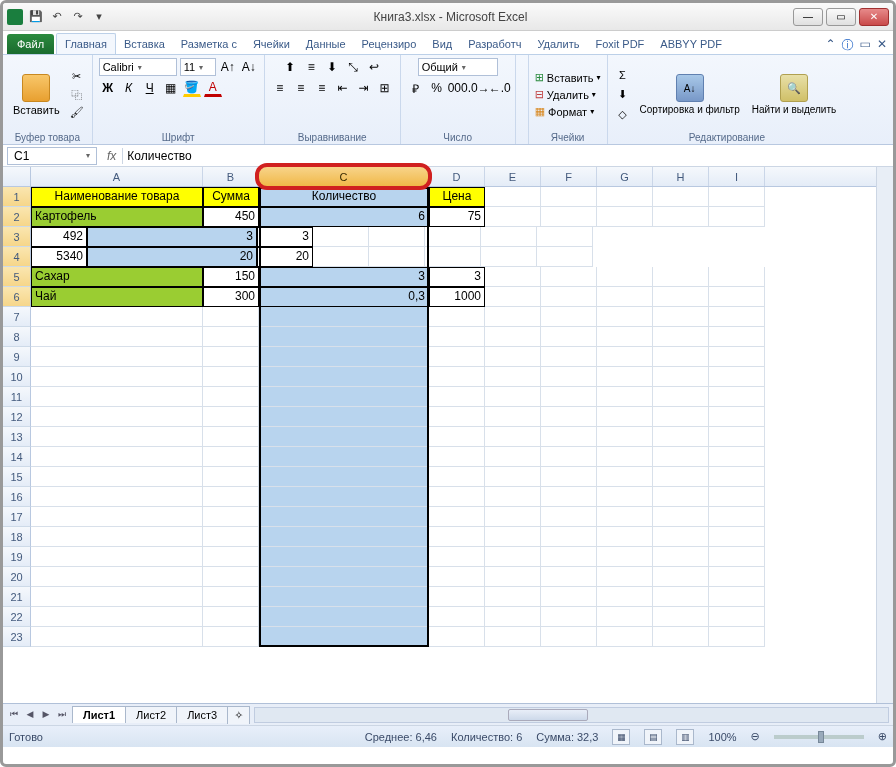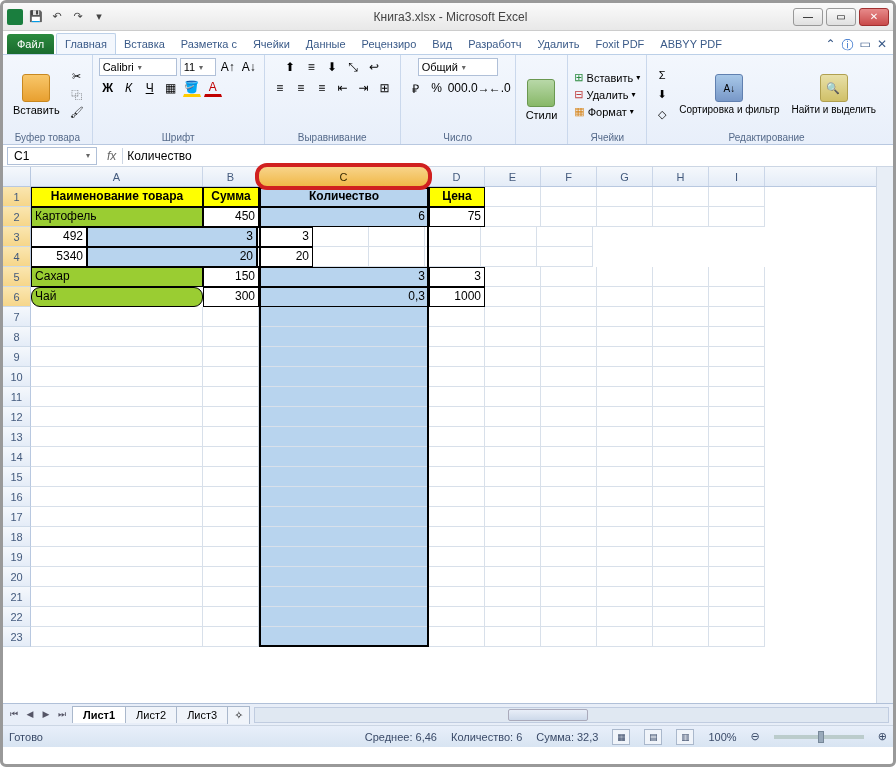--- a/index.html
+++ b/index.html
@@ -51,21 +51,21 @@
 .ch.selected { background: linear-gradient(to bottom, #f8d48a, #f0b848); color: #3a2a00; }
 .red-oval { position: absolute; top: -4px; left: -4px; right: -4px; bottom: -4px; border: 4px solid #d02020; border-radius: 12px; pointer-events: none; z-index: 10; }
 
 .gridbody { flex: 1; overflow: hidden; display: flex; }
 .rowhdrs { width: 28px; display: flex; flex-direction: column; }
 .rh { height: 20px; border-bottom: 1px solid #cddae8; border-right: 1px solid #b8c8e0; background: linear-gradient(to bottom, #f5f8fc, #e4ecf7); display: flex; align-items: center; justify-content: center; font-size: 11px; color: #435a7d; }
 .rh.hlt { background: linear-gradient(to bottom, #fae6b0, #f6d68a); }
 .cells { flex: 1; position: relative; }
 .row { display: flex; height: 20px; }
 .cell { border-right: 1px solid #d8e0ea; border-bottom: 1px solid #d8e0ea; padding: 1px 3px; font-size: 12px; overflow: hidden; white-space: nowrap; }
-.cell.hdr { background: #ffff00; font-weight: bold; text-align: center; border: 1px solid #000; }
+.cell.hdr { background: #ffff00; font-weight: normal; text-align: center; border: 1px solid #000; }
 .cell.name { background: #9acd32; border: 1px solid #000; }
 .cell.num { text-align: right; border: 1px solid #000; }
 .cell.sel { background: #b8d4ee; }
 .colC-sel { background: #b8d4ee; }
 .selrect { position: absolute; border: 2px solid #000; pointer-events: none; }
 
 
 .sheettabs { height: 22px; border-top: 1px solid #b0c0d8; display: flex; align-items: center; font-size: 11px; background: #e8eef8; }
 .sheettabs .nav { display: flex; gap: 2px; padding: 0 4px; }
 .sheettabs .nav span { width: 14px; text-align: center; font-size: 9px; color: #556; }
@@ -197,26 +197,20 @@
         <div class="fmtbtn">%</div>
         <div class="fmtbtn">000</div>
         <div class="fmtbtn">.0→</div>
         <div class="fmtbtn">←.0</div>
       </div>
     </div>
     <div class="grp-title">Число</div>
   </div>
 
   <div class="grp">
-    <div class="grp-body">
-      <div class="bigbtn">
-        <div class="ico" style="background:linear-gradient(#b8d8a8,#88b868);border:1px solid #6a9850"></div>
-        <span>Стили</span>
-      </div>
-    </div>
     <div class="grp-title"></div>
   </div>
 
   <div class="grp">
     <div class="grp-body">
       <div class="smallcol" style="gap:4px">
         <div style="display:flex;align-items:center;gap:3px">
             <span style="color:#2a8a3e">⊞</span>
             <span>Вставить</span>
             <span style="font-size:8px">▾</span>
@@ -354,21 +348,21 @@
           <div class="cell num" style="width: 56px;">150</div>
           <div class="cell colC-sel num sel" style="width: 170px;">3</div>
           <div class="cell num" style="width: 56px;">3</div>
           <div class="cell" style="width: 56px;"></div>
           <div class="cell" style="width: 56px;"></div>
           <div class="cell" style="width: 56px;"></div>
           <div class="cell" style="width: 56px;"></div>
           <div class="cell" style="width: 56px;"></div>
         </div>
         <div class="row">
-          <div class="cell name" style="width: 172px; border-radius: 9px;">Чай</div>
+          <div class="cell name" style="width: 172px;">Чай</div>
           <div class="cell num" style="width: 56px;">300</div>
           <div class="cell colC-sel num sel" style="width: 170px;">0,3</div>
           <div class="cell num" style="width: 56px;">1000</div>
           <div class="cell" style="width: 56px;"></div>
           <div class="cell" style="width: 56px;"></div>
           <div class="cell" style="width: 56px;"></div>
           <div class="cell" style="width: 56px;"></div>
           <div class="cell" style="width: 56px;"></div>
         </div>
         <div class="row">

